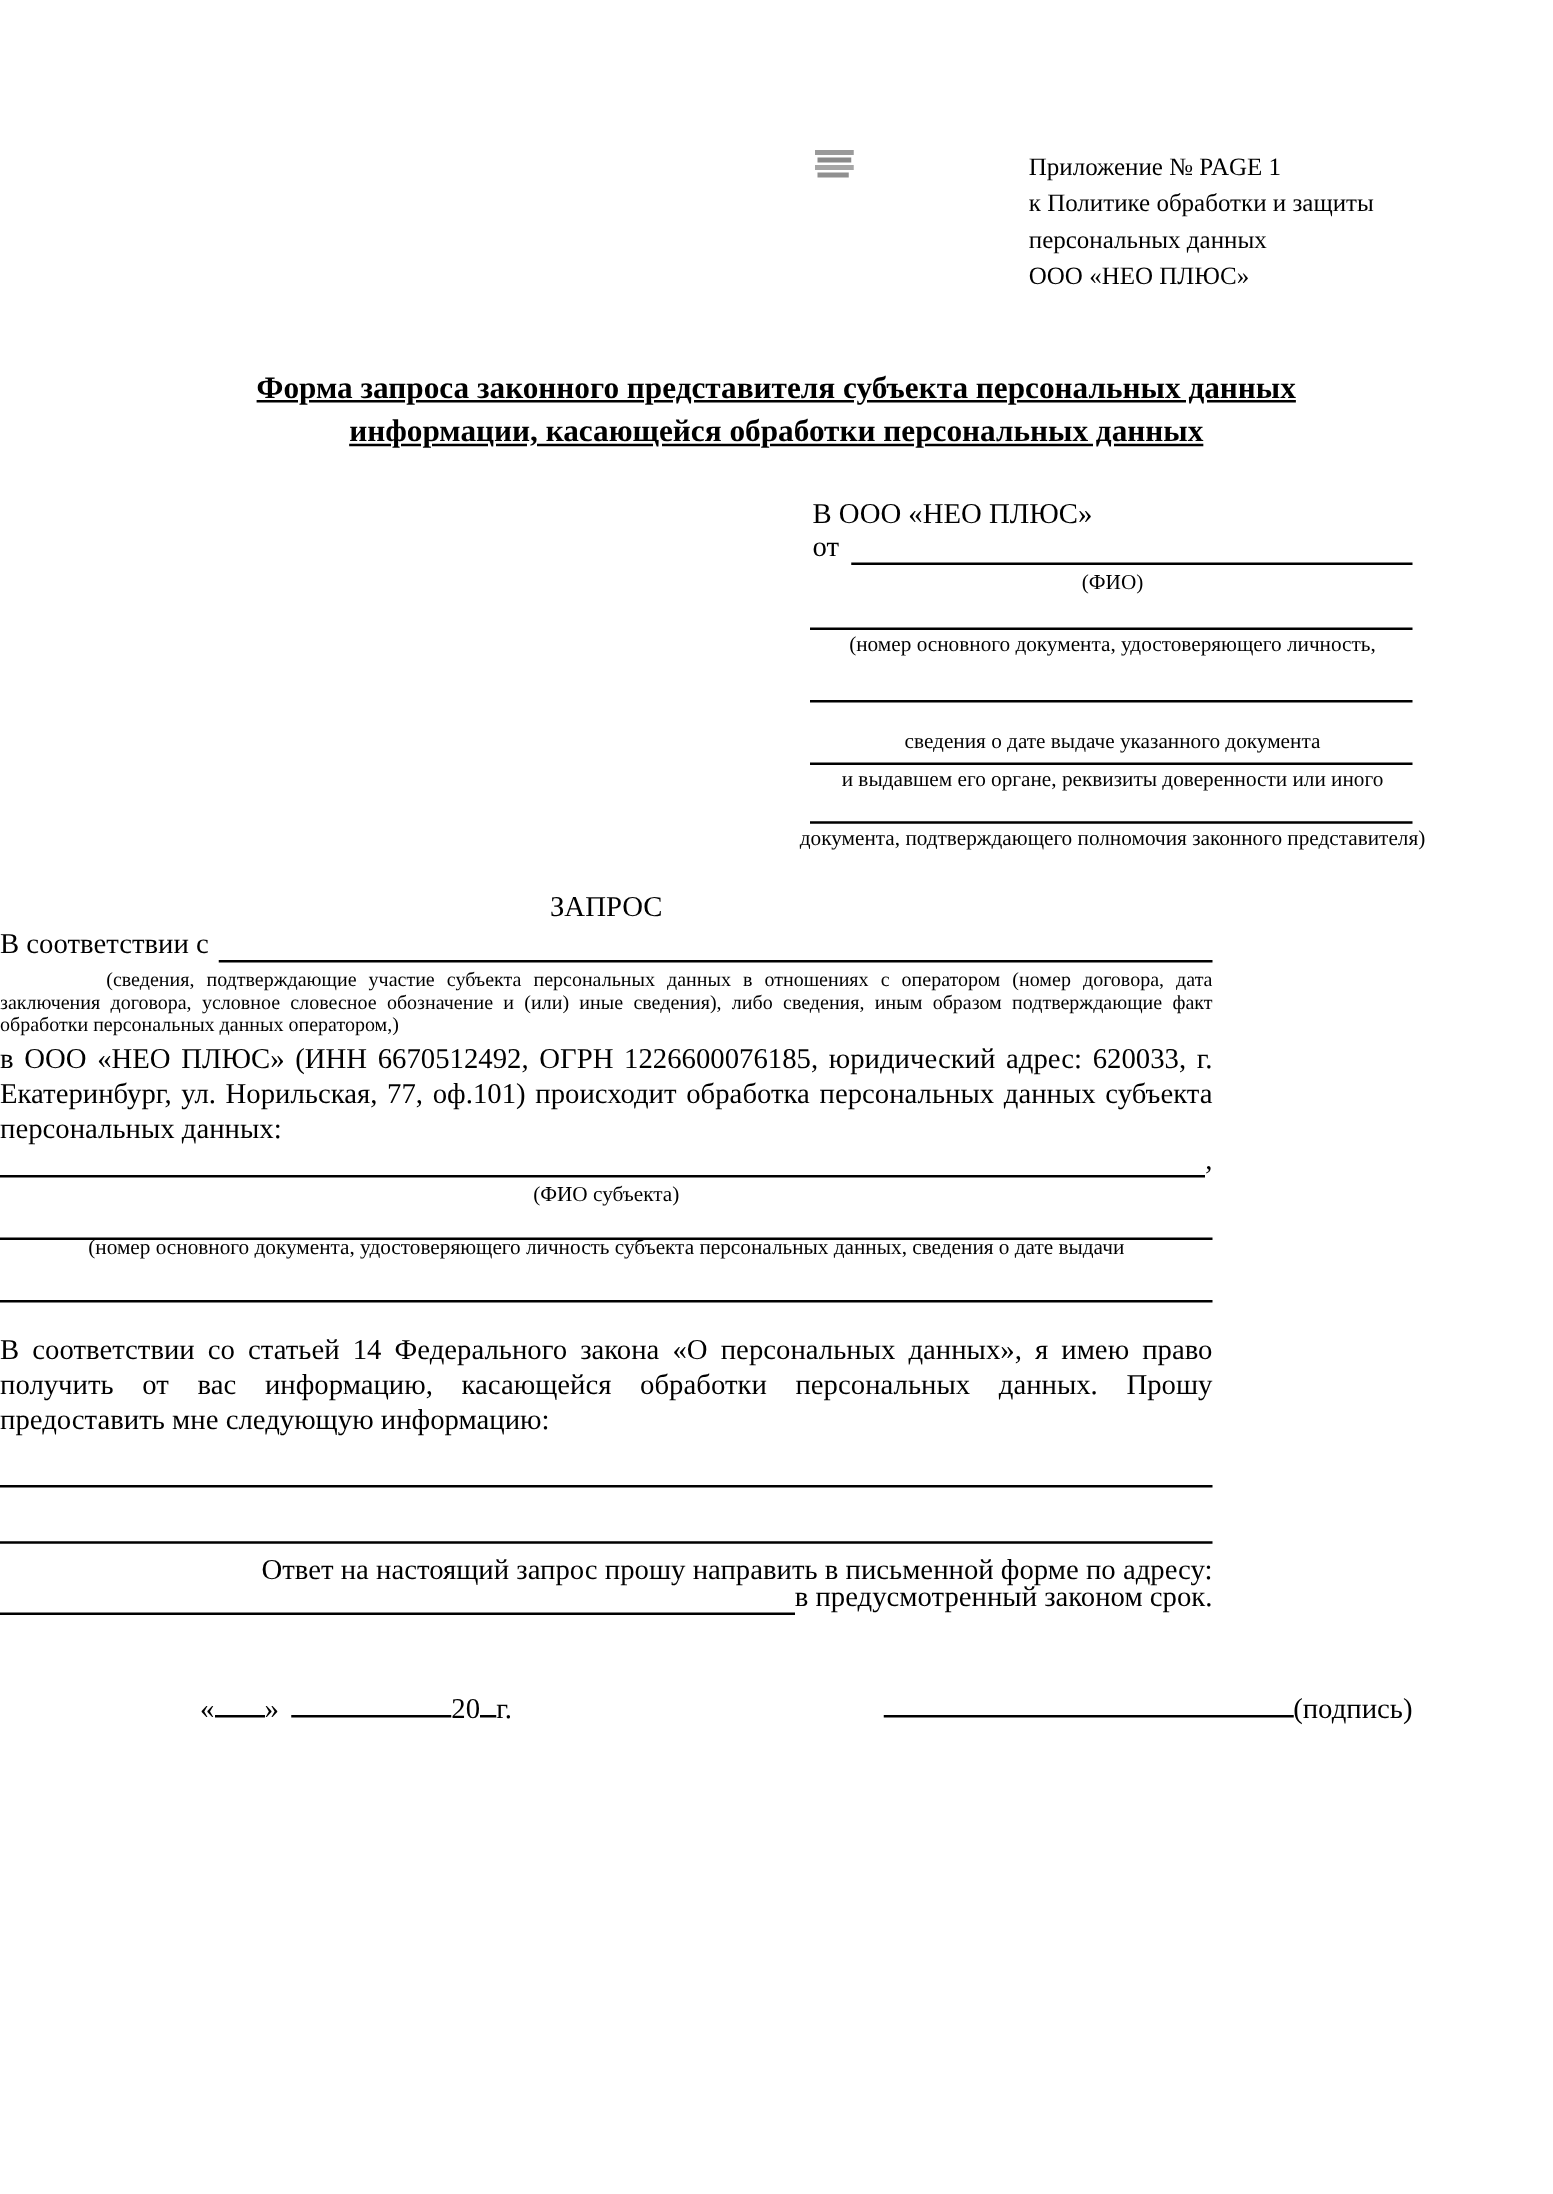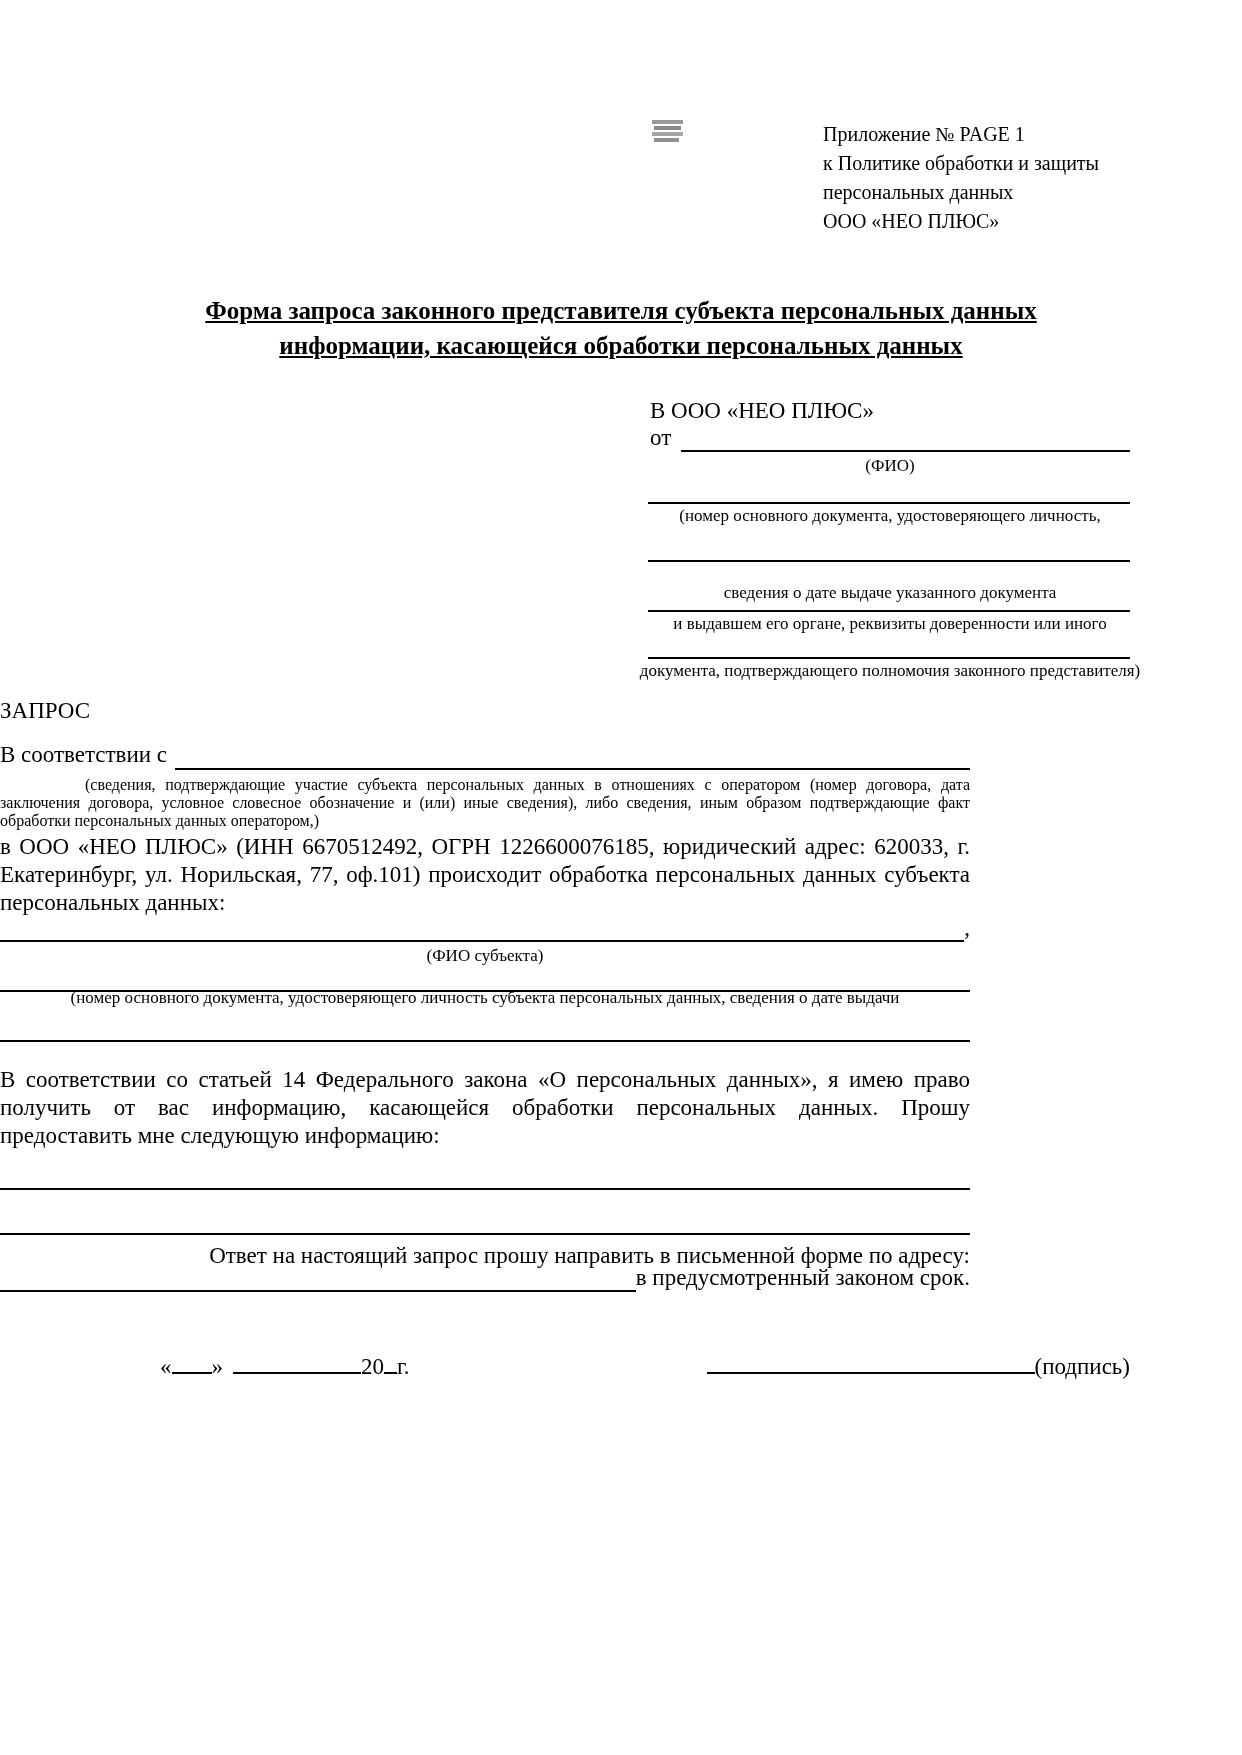--- a/index.html
+++ b/index.html
@@ -27,21 +27,21 @@
   .addr{position:absolute;left:650px;top:392px;width:480px;font-size:23px;}
   .addr .to{position:absolute;left:0;top:6px;white-space:nowrap;}
   .addr .from-row{position:absolute;left:0;top:38px;width:480px;height:22px;display:flex;align-items:flex-end;}
   .addr .from-row .lbl{padding-bottom:1px;margin-right:10px;}
   .fill{flex:1 1 auto;border-bottom:2px solid #000;align-self:stretch;}
   .cap{font-size:17px;line-height:20px;}
   .addr .cap{position:absolute;left:50%;transform:translateX(-50%);white-space:nowrap;}
   .addr .blank{position:absolute;left:-2px;width:482px;border-bottom:2px solid #000;}
   
   .main-col{position:absolute;left:160px;width:970px;}
-  .zapros{top:697px;font-size:23px;line-height:28px;text-align:left;}
+  .zapros{top:712px;font-size:23px;line-height:28px;text-align:center;}
   .intro-row{top:744px;height:26px;display:flex;align-items:flex-end;font-size:23px;}
   .intro-row .lbl{padding-bottom:2px;white-space:nowrap;margin-right:8px;}
   .smallprint{top:776px;font-size:16px;line-height:18px;text-align:justify;text-indent:85px;}
   .para{font-size:23px;line-height:28px;text-align:justify;}
   .p-operator{top:833px;}
   .fio-row{top:920px;height:22px;display:flex;align-items:flex-end;font-size:23px;}
   .fio-row .comma{padding-bottom:1px;}
   .cap-center{text-align:center;}
   .cap1{top:946px;}
   .blankline{border-bottom:2px solid #000;height:22px;}

